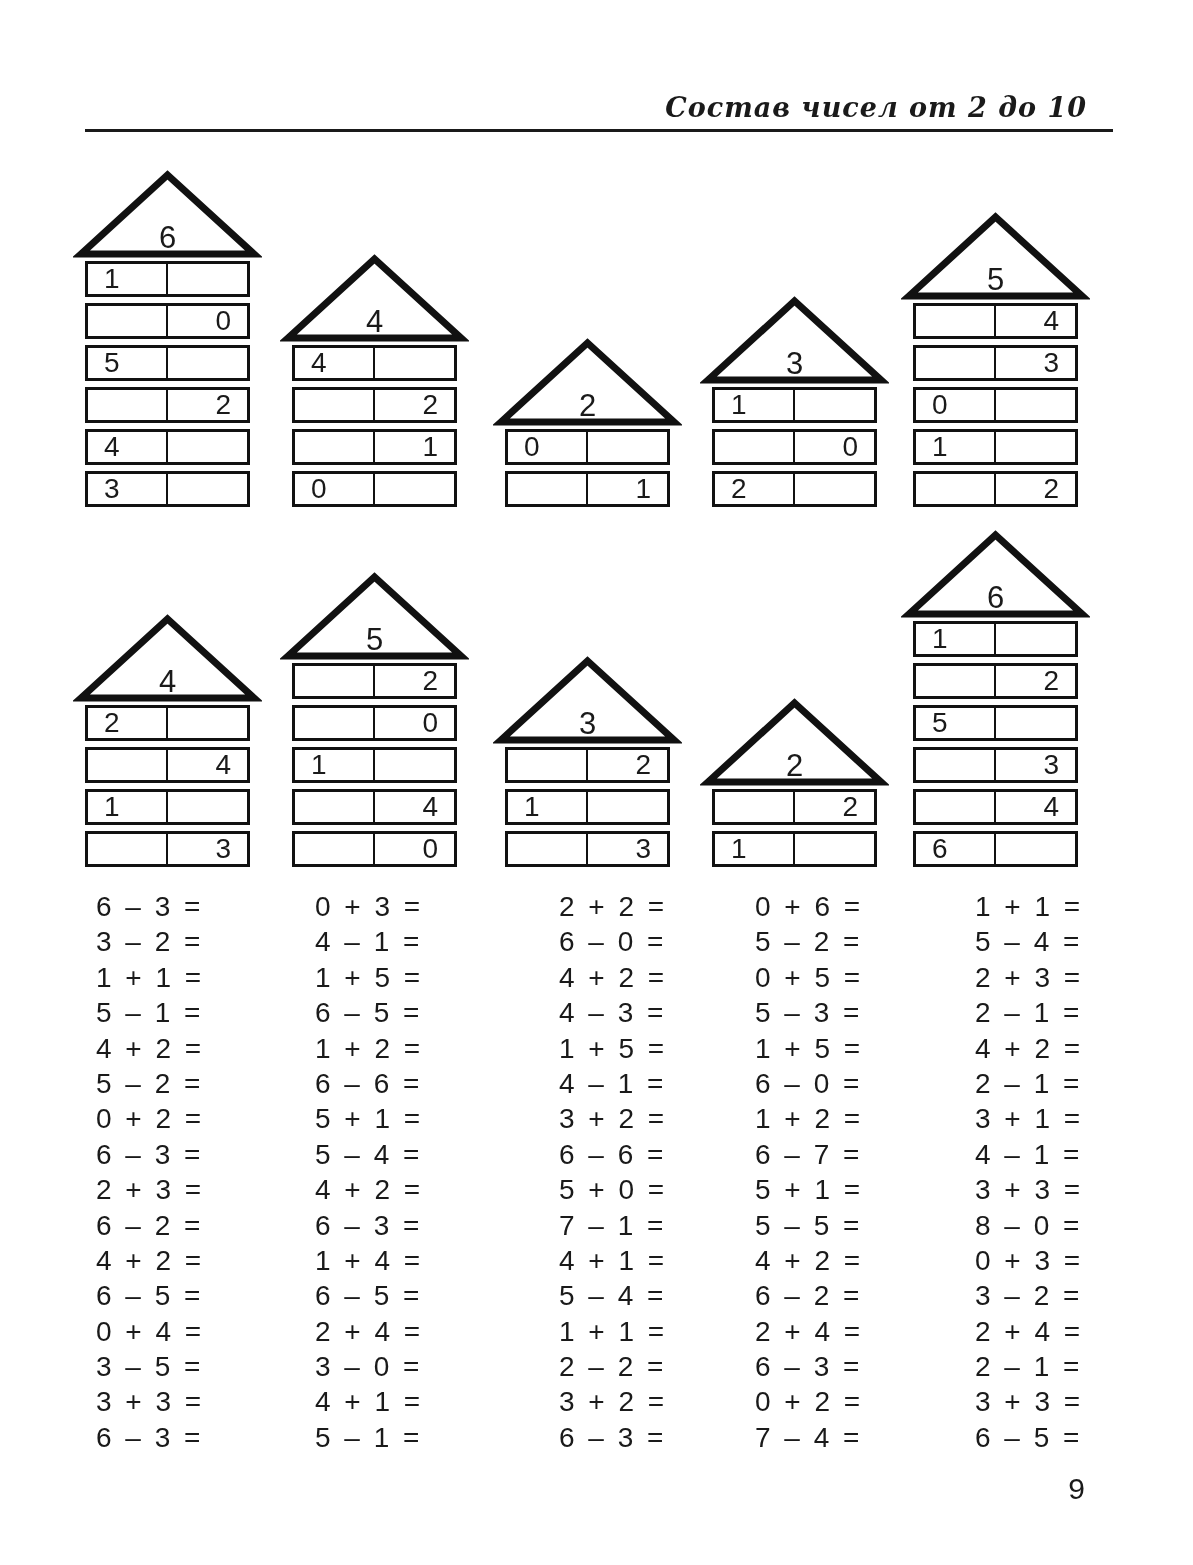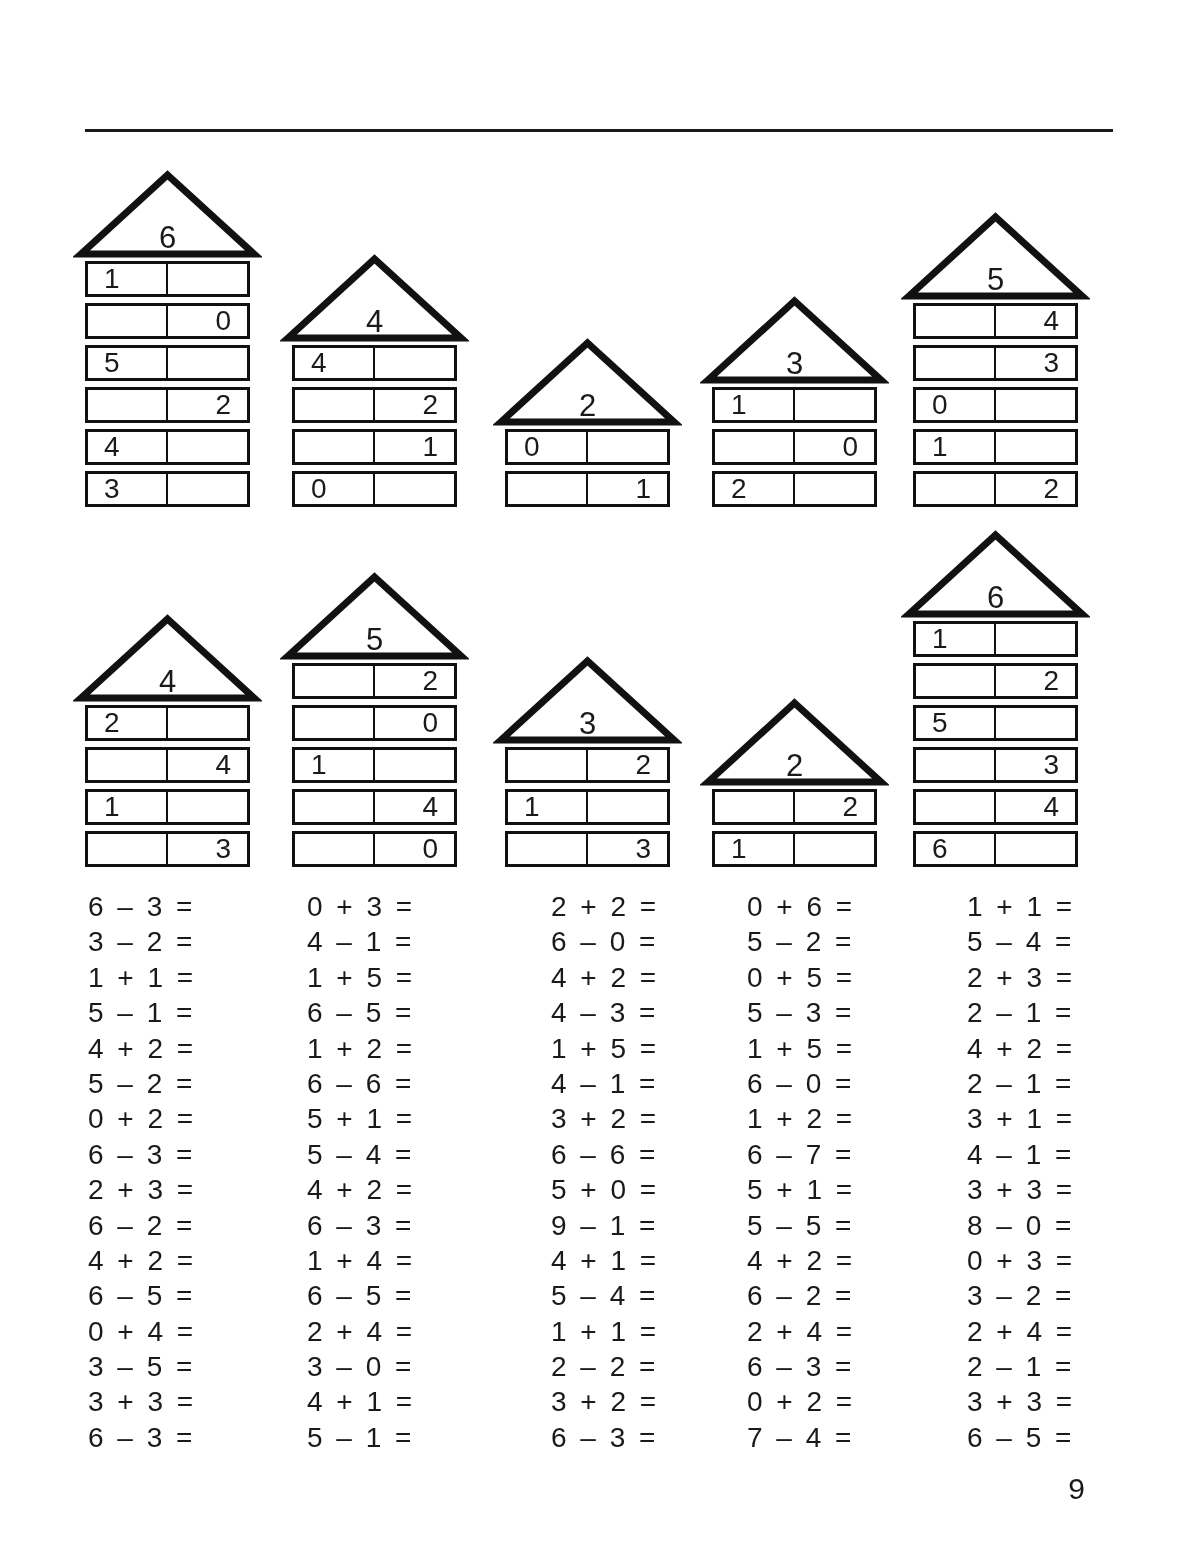--- a/index.html
+++ b/index.html
@@ -53,41 +53,42 @@
   .cell{
     flex:1 1 50%;
     display:flex;align-items:center;
     font-size:28px;
     line-height:1;
     box-sizing:border-box;
   }
   .cell.left{justify-content:flex-start;padding-left:16px;border-right:2px solid #111111;}
   .cell.right{justify-content:flex-end;padding-right:16px;}
   
-  .prob-col{position:absolute;top:891px;width:150px;}
+  .prob-col{position:absolute;top:891px;width:150px;margin-left:8px;}
   .prob{
     height:35.4px;
     font-size:28px;
     letter-spacing:1px;
     word-spacing:4px;
     white-space:nowrap;
     color:#1a1a1a;
   }
   
   .page-number{
     position:absolute;
     right:108px;top:1472px;
     font-size:30px;
     color:#1a1a1a;
   }
 </style>
 </head>
 <body>
 
 <div class="page">
+  <div class="header-title">Состав чисел от 2 до 10</div>
   <div class="header-rule"></div>
 
   <div id="houses">
       <div class="house" style="left: 85px; top: 170px; width: 165px; height: 340px;">
         <div class="roof">
           <svg viewBox="0 0 189 88" xmlns="http://www.w3.org/2000/svg">
             <polygon points="8,84 94.5,5 181,84" fill="#ffffff" stroke="#111111" stroke-width="7" stroke-linejoin="miter"></polygon>
           </svg>
           <span class="roof-num">6</span>
         </div>
@@ -385,21 +386,21 @@
       <div class="prob-col" style="left: 551px;">
         <div class="prob">2 + 2 =</div>
         <div class="prob">6 – 0 =</div>
         <div class="prob">4 + 2 =</div>
         <div class="prob">4 – 3 =</div>
         <div class="prob">1 + 5 =</div>
         <div class="prob">4 – 1 =</div>
         <div class="prob">3 + 2 =</div>
         <div class="prob">6 – 6 =</div>
         <div class="prob">5 + 0 =</div>
-        <div class="prob">9 – 1 =</div>
+        <div class="prob">7 – 1 =</div>
         <div class="prob">4 + 1 =</div>
         <div class="prob">5 – 4 =</div>
         <div class="prob">1 + 1 =</div>
         <div class="prob">2 – 2 =</div>
         <div class="prob">3 + 2 =</div>
         <div class="prob">6 – 3 =</div>
       </div>
       <div class="prob-col" style="left: 747px;">
         <div class="prob">0 + 6 =</div>
         <div class="prob">5 – 2 =</div>

